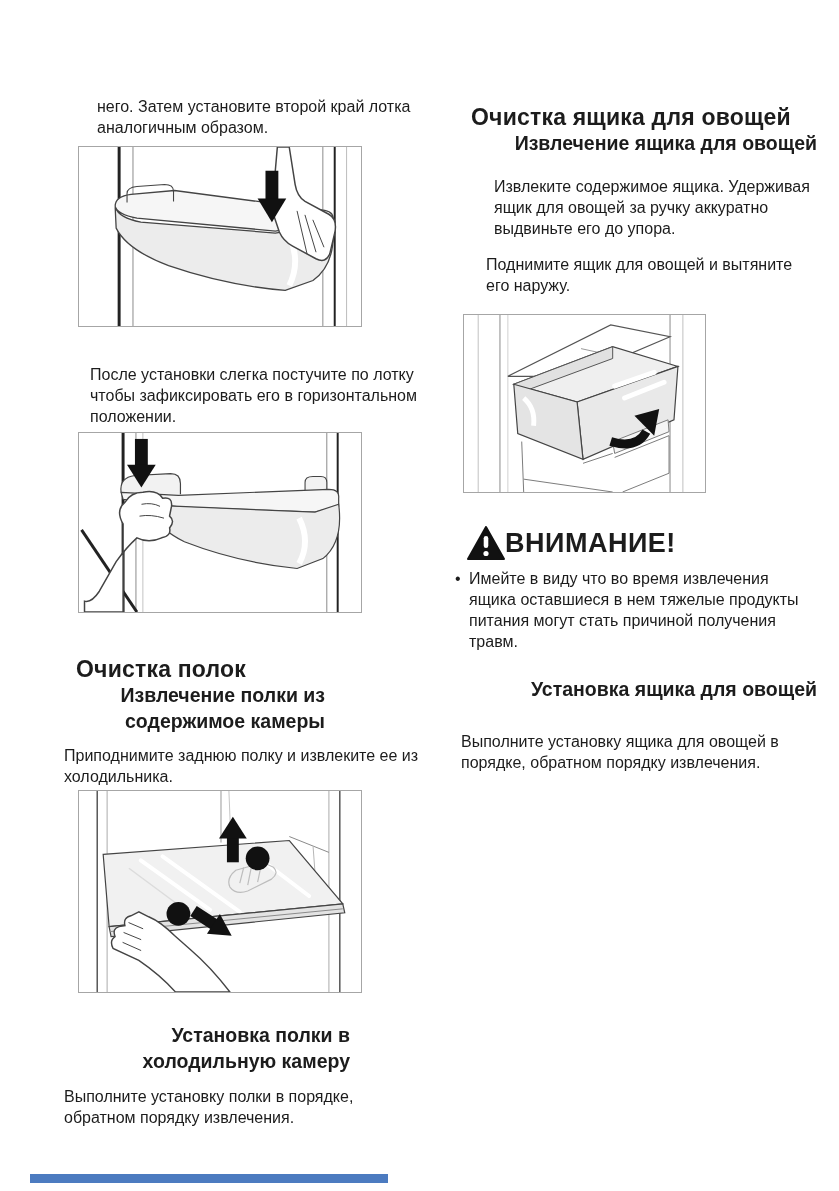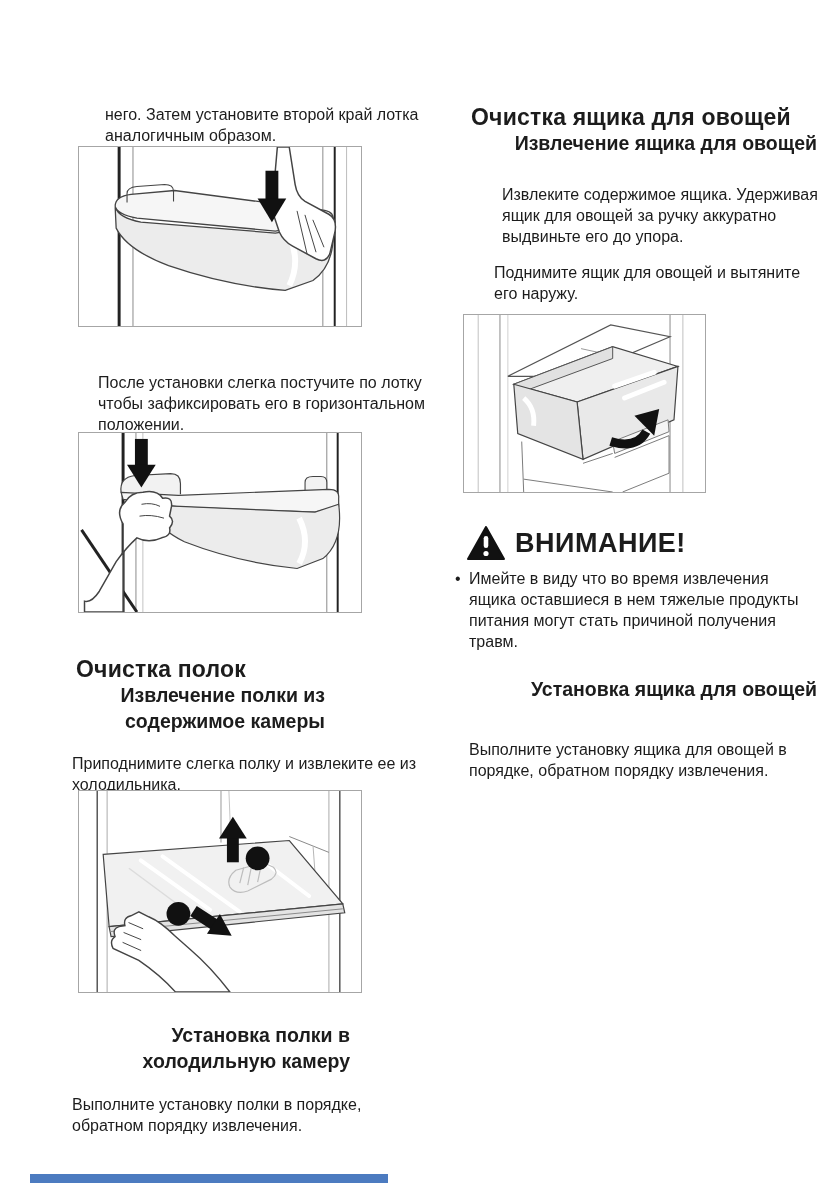--- a/index.html
+++ b/index.html
@@ -2,28 +2,28 @@
 <html><head>
 <meta charset="utf-8">
 <style>
   html,body{margin:0;padding:0;}
   body{
     width:839px;height:1191px;position:relative;background:#ffffff;
     font-family:"Liberation Sans","DejaVu Sans",sans-serif;color:#1c1c1c;
     overflow:hidden;
   }
   .abs{position:absolute;}
-  p.body{font-size:16px;line-height:21px;margin:12px;}
+  p.body{font-size:16px;line-height:21px;margin:4px;}
   h1.sec{font-size:23px;font-weight:bold;margin:16px;letter-spacing:.2px;}
   h2.sub{font-size:19.5px;font-weight:bold;margin:0;line-height:26px;text-align:right;}
   .figure{
     border:1px solid #a6a6a6;background:#fff;box-sizing:border-box;
   }
   .figure svg{display:block;width:100%;height:100%;}
-  .warn-head{display:flex;align-items:center;gap:10px;margin-left:12px;}
+  .warn-head{display:flex;align-items:center;margin-left:12px;}
   .warn-title{font-size:27px;font-weight:bold;letter-spacing:.5px;}
   .warn-item{display:flex;font-size:16px;line-height:21px;margin-top:8px;}
   .warn-bullet{width:14px;flex:0 0 14px;font-size:16px;}
   .footer-bar{background:#4c7bc0;}
   .ln{stroke-linecap:round;}
 </style>
 </head>
 <body>
 
 <p class="body abs" style="left:93px;top:92px;width:330px;">него. Затем установите второй край лотка аналогичным образом.</p>
@@ -79,21 +79,21 @@
       <rect x="56" y="6" width="13" height="28"></rect>
       <polygon points="48,32 77,32 62.5,55"></polygon>
     </g>
   </svg>
 </div>
 
 <h1 class="sec abs" style="left:60px;top:640px;text-align:right;">Очистка полок</h1>
 
 <h2 class="sub abs" style="left:60px;top:682px;width:265px;">Извлечение полки из содержимое камеры</h2>
 
-<p class="body abs" style="left:60px;top:741px;width:392px;">Приподнимите слегка полку и извлеките ее из холодильника.</p>
+<p class="body abs" style="left:60px;top:741px;width:392px;">Приподнимите заднюю полку и извлеките ее из холодильника.</p>
 
 <div class="figure abs" style="left:78px;top:790px;width:284px;height:203px;">
   <svg viewBox="0 0 284 203">
     <line x1="18" y1="0" x2="18" y2="203" stroke="#555" stroke-width="1.5"></line>
     <line x1="28" y1="0" x2="28" y2="203" stroke="#aaa" stroke-width="1"></line>
     <line x1="252" y1="0" x2="252" y2="203" stroke="#aaa" stroke-width="1"></line>
     <line x1="263" y1="0" x2="263" y2="203" stroke="#555" stroke-width="1.5"></line>
     <line x1="143" y1="0" x2="143" y2="52" stroke="#999" stroke-width="1"></line>
     <line x1="151" y1="0" x2="153" y2="50" stroke="#c4c4c4" stroke-width="1"></line>
     <path d="M212,46 L252,62" stroke="#888" stroke-width="1" fill="none"></path>

